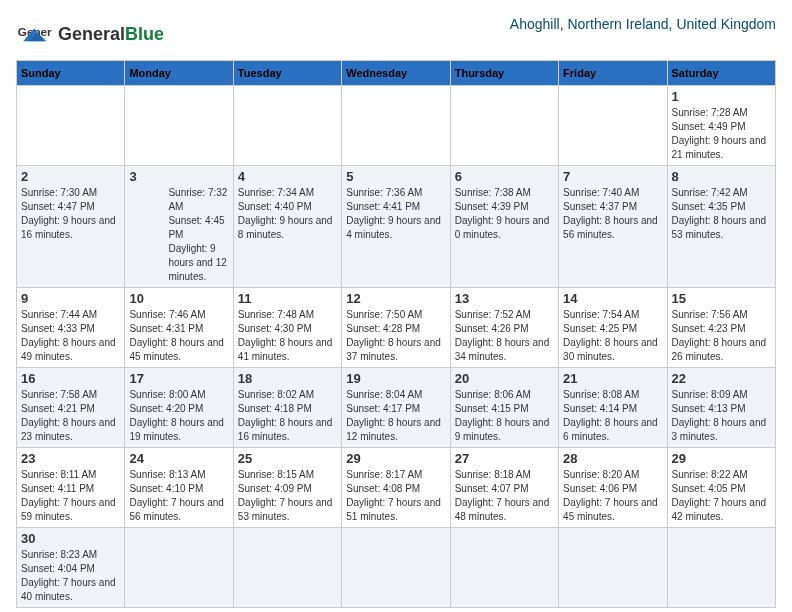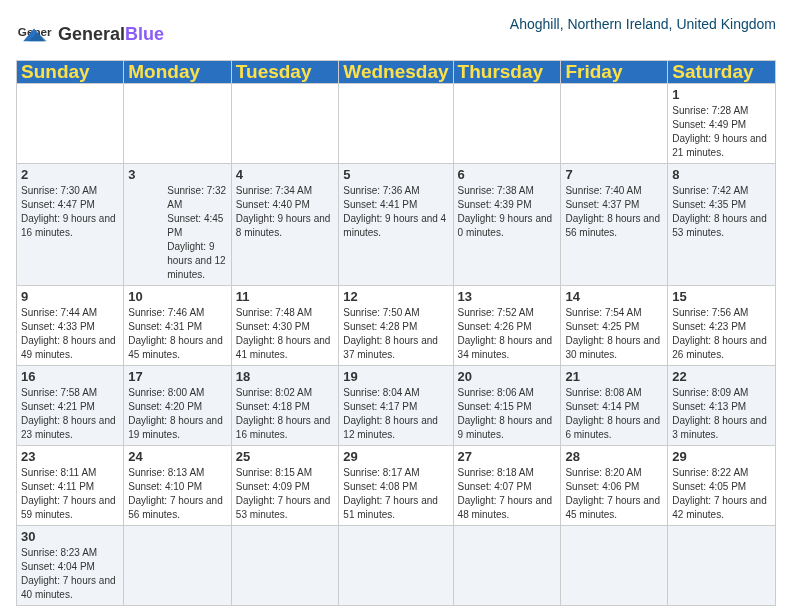--- a/index.html
+++ b/index.html
@@ -37,24 +37,24 @@
       font-size: 14px;
       color: #0c4a6e;
     }
     .calendar {
       width: 100%;
       border-collapse: collapse;
       border: 1px solid #ccc;
     }
     .calendar th {
       background-color: #2970c0;
-      color: #fde047;
-      font-size: 19px;
+      color: #000000;
+      font-size: 11px;
       font-weight: bold;
-      padding: 0 4px;
+      padding: 6px 4px;
       text-align: left;
       border: 1px solid #ccc;
     }
     .calendar td {
       border: 1px solid #ccc;
       vertical-align: top;
       padding: 3px 4px;
       width: calc(100% / 7);
       min-height: 80px;
       font-size: 10.5px;
@@ -86,21 +86,21 @@
 
 <div class="header">
   <div class="logo">
     <svg class="logo-icon" viewBox="0 0 40 40">
       <text x="2" y="22" font-size="13" font-weight="bold" fill="#333">General</text>
       <polygon points="8,28 20,14 32,28" fill="#2970c0"></polygon>
       <polygon points="14,28 24,18 34,28" fill="#1a5fa0" opacity="0.7"></polygon>
     </svg>
     <div>
       <div style="font-size:18px; font-weight:bold; color:#333;">
-        <span style="color:#333;">General</span><span style="color:#8b5cf6;margin-top:16px;">Blue</span>
+        <span style="color:#333;">General</span><span style="color:#15803d;margin-top:16px;">Blue</span>
       </div>
     </div>
   </div>
   <div class="title-block">
     <div class="subtitle">Ahoghill, Northern Ireland, United Kingdom</div>
   </div>
 </div>
 
 <table class="calendar">
   <thead>

